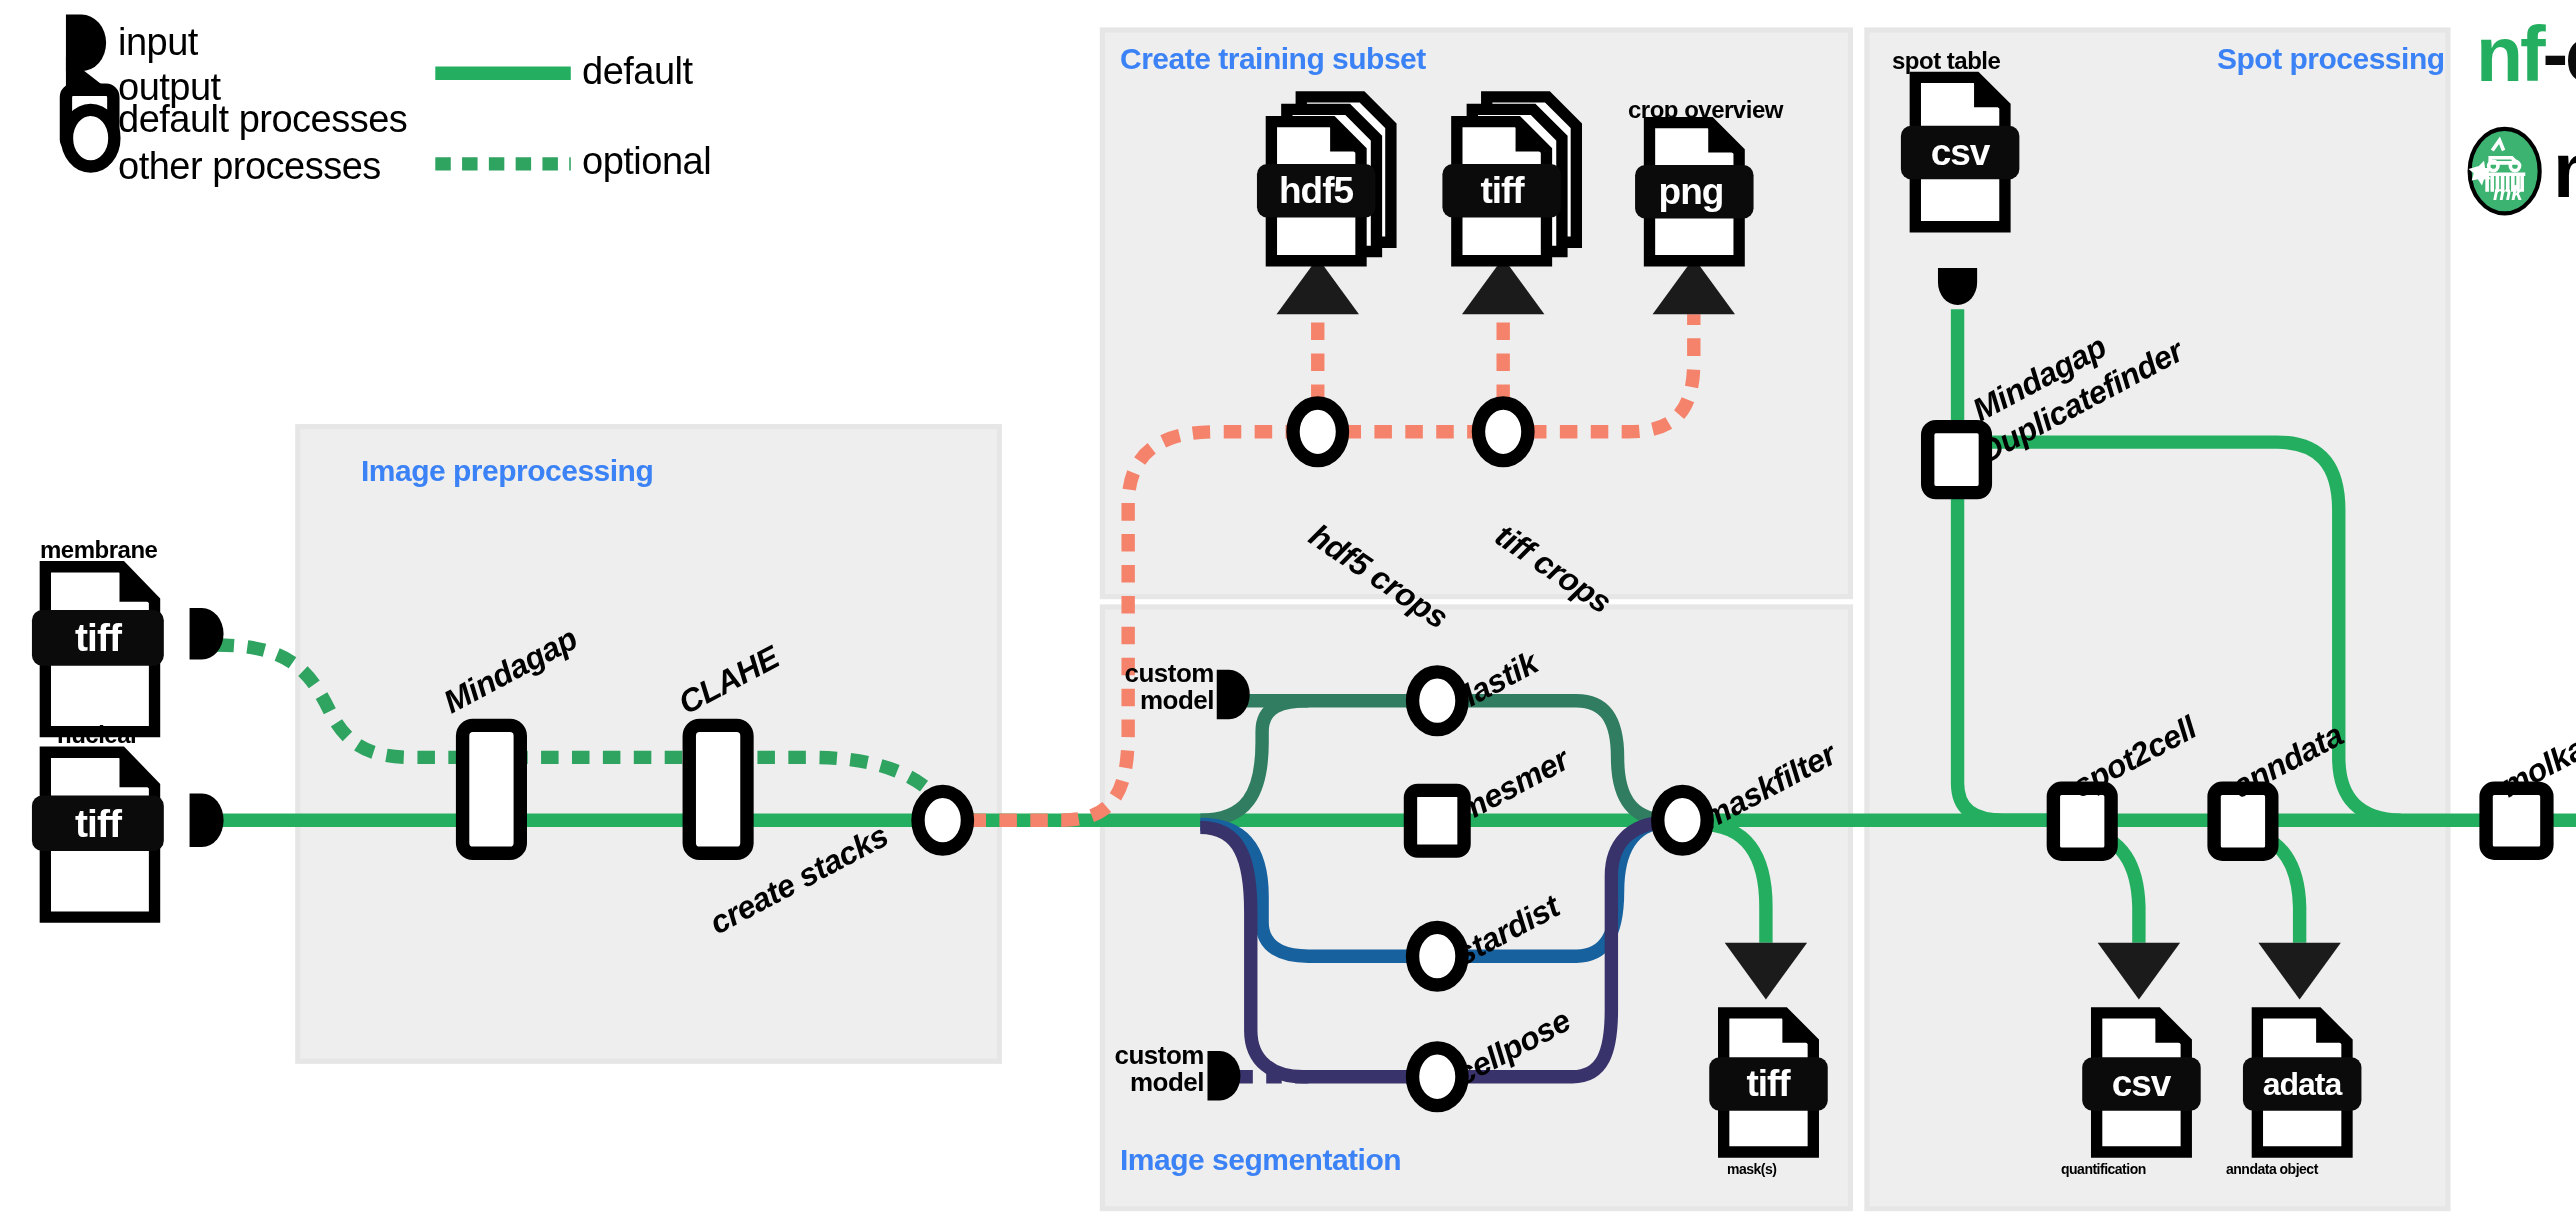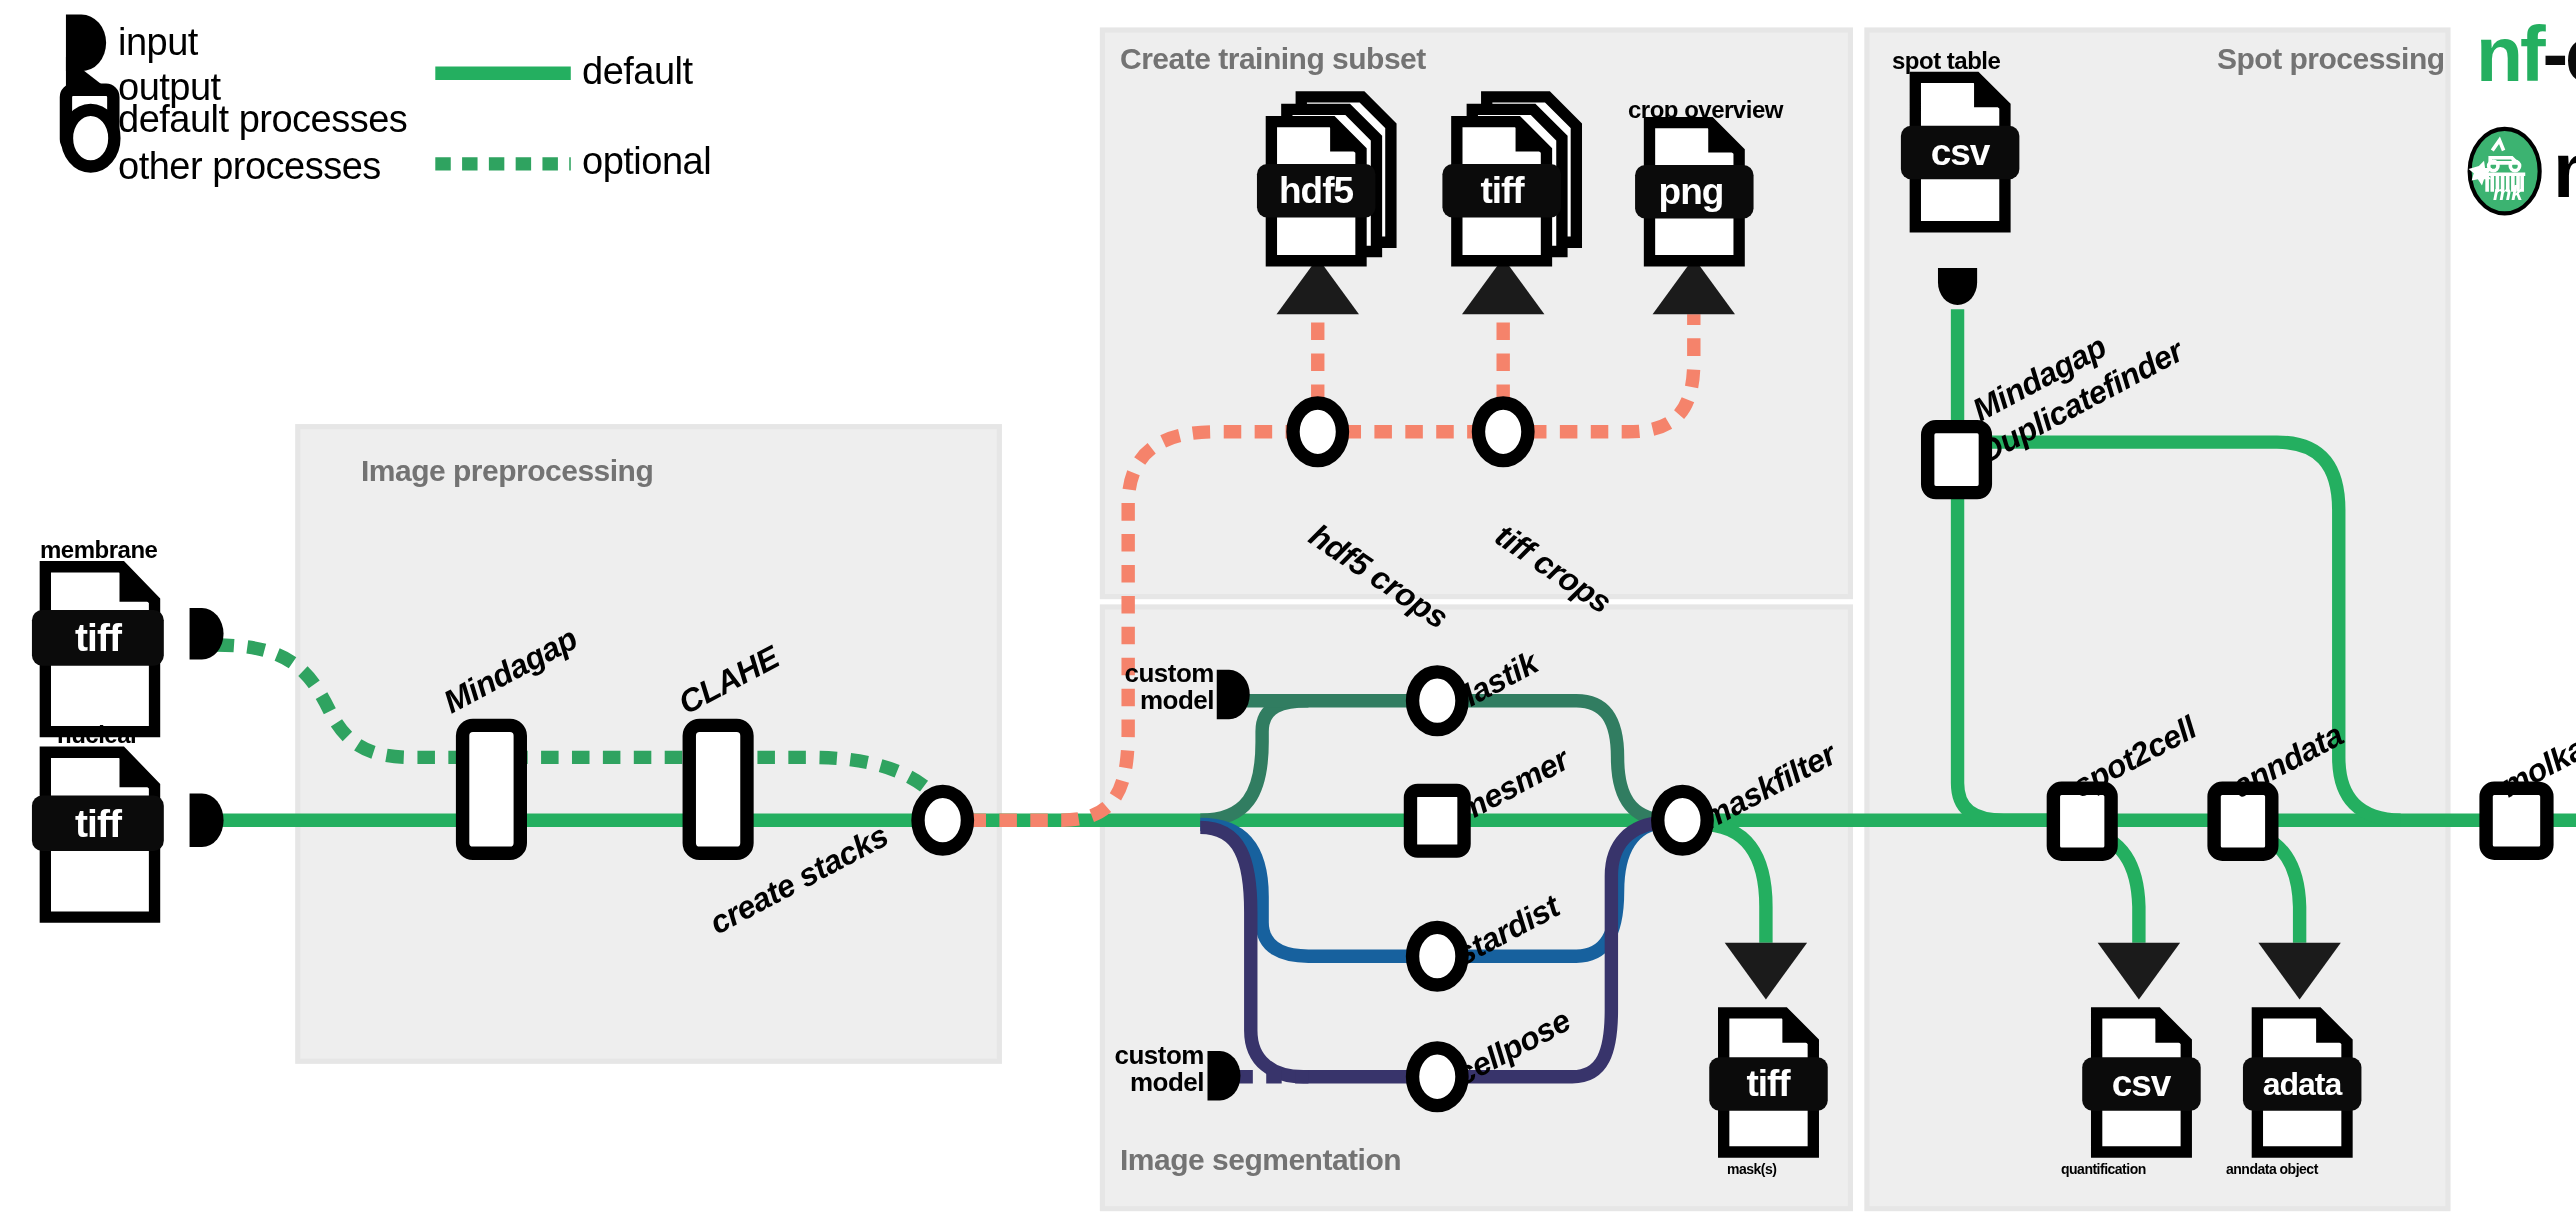--- a/index.html
+++ b/index.html
@@ -1,21 +1,21 @@
 <!DOCTYPE html>
 <html style="font-size:8.2px"><head>
 <meta charset="utf-8">
 <style>
   html,body{margin:0;padding:0;background:#ffffff;}
   body{font-family:"Liberation Sans",sans-serif;}
   #stage{position:relative;width:2891px;height:1218px;background:#ffffff;overflow:hidden;}
   #svgroot{position:absolute;left:0;top:0;width:2891px;height:1218px;}
   .txt{position:absolute;white-space:pre;color:#000;font-family:"Liberation Sans",sans-serif;}
   .legend-label{font-size:38px;font-weight:400;letter-spacing:-0.5px;}
-  .panel-title{font-size:30px;font-weight:700;color:#737373;letter-spacing:-0.5px;}
+  .panel-title{font-size:30px;font-weight:700;color:#3b82f6;letter-spacing:-0.5px;}
   .node-label{font-size:32px;font-weight:700;font-style:italic;letter-spacing:-0.5px;}
   .file-cap{font-size:24px;font-weight:700;letter-spacing:-0.5px;}
   .file-cap-sm{font-size:14px;font-weight:700;letter-spacing:-0.5px;}
   .cm-label{font-size:26px;font-weight:700;line-height:1.02;letter-spacing:-0.5px;}
   .logo-top{font-size:77px;font-weight:700;letter-spacing:-3.1px;}
   .logo-bot{font-size:77px;font-weight:700;letter-spacing:-3.1px;}
   .logo-nf{color:#24af60;}
   .logo-core{color:#0b0b0b;}
 </style>
 </head>

